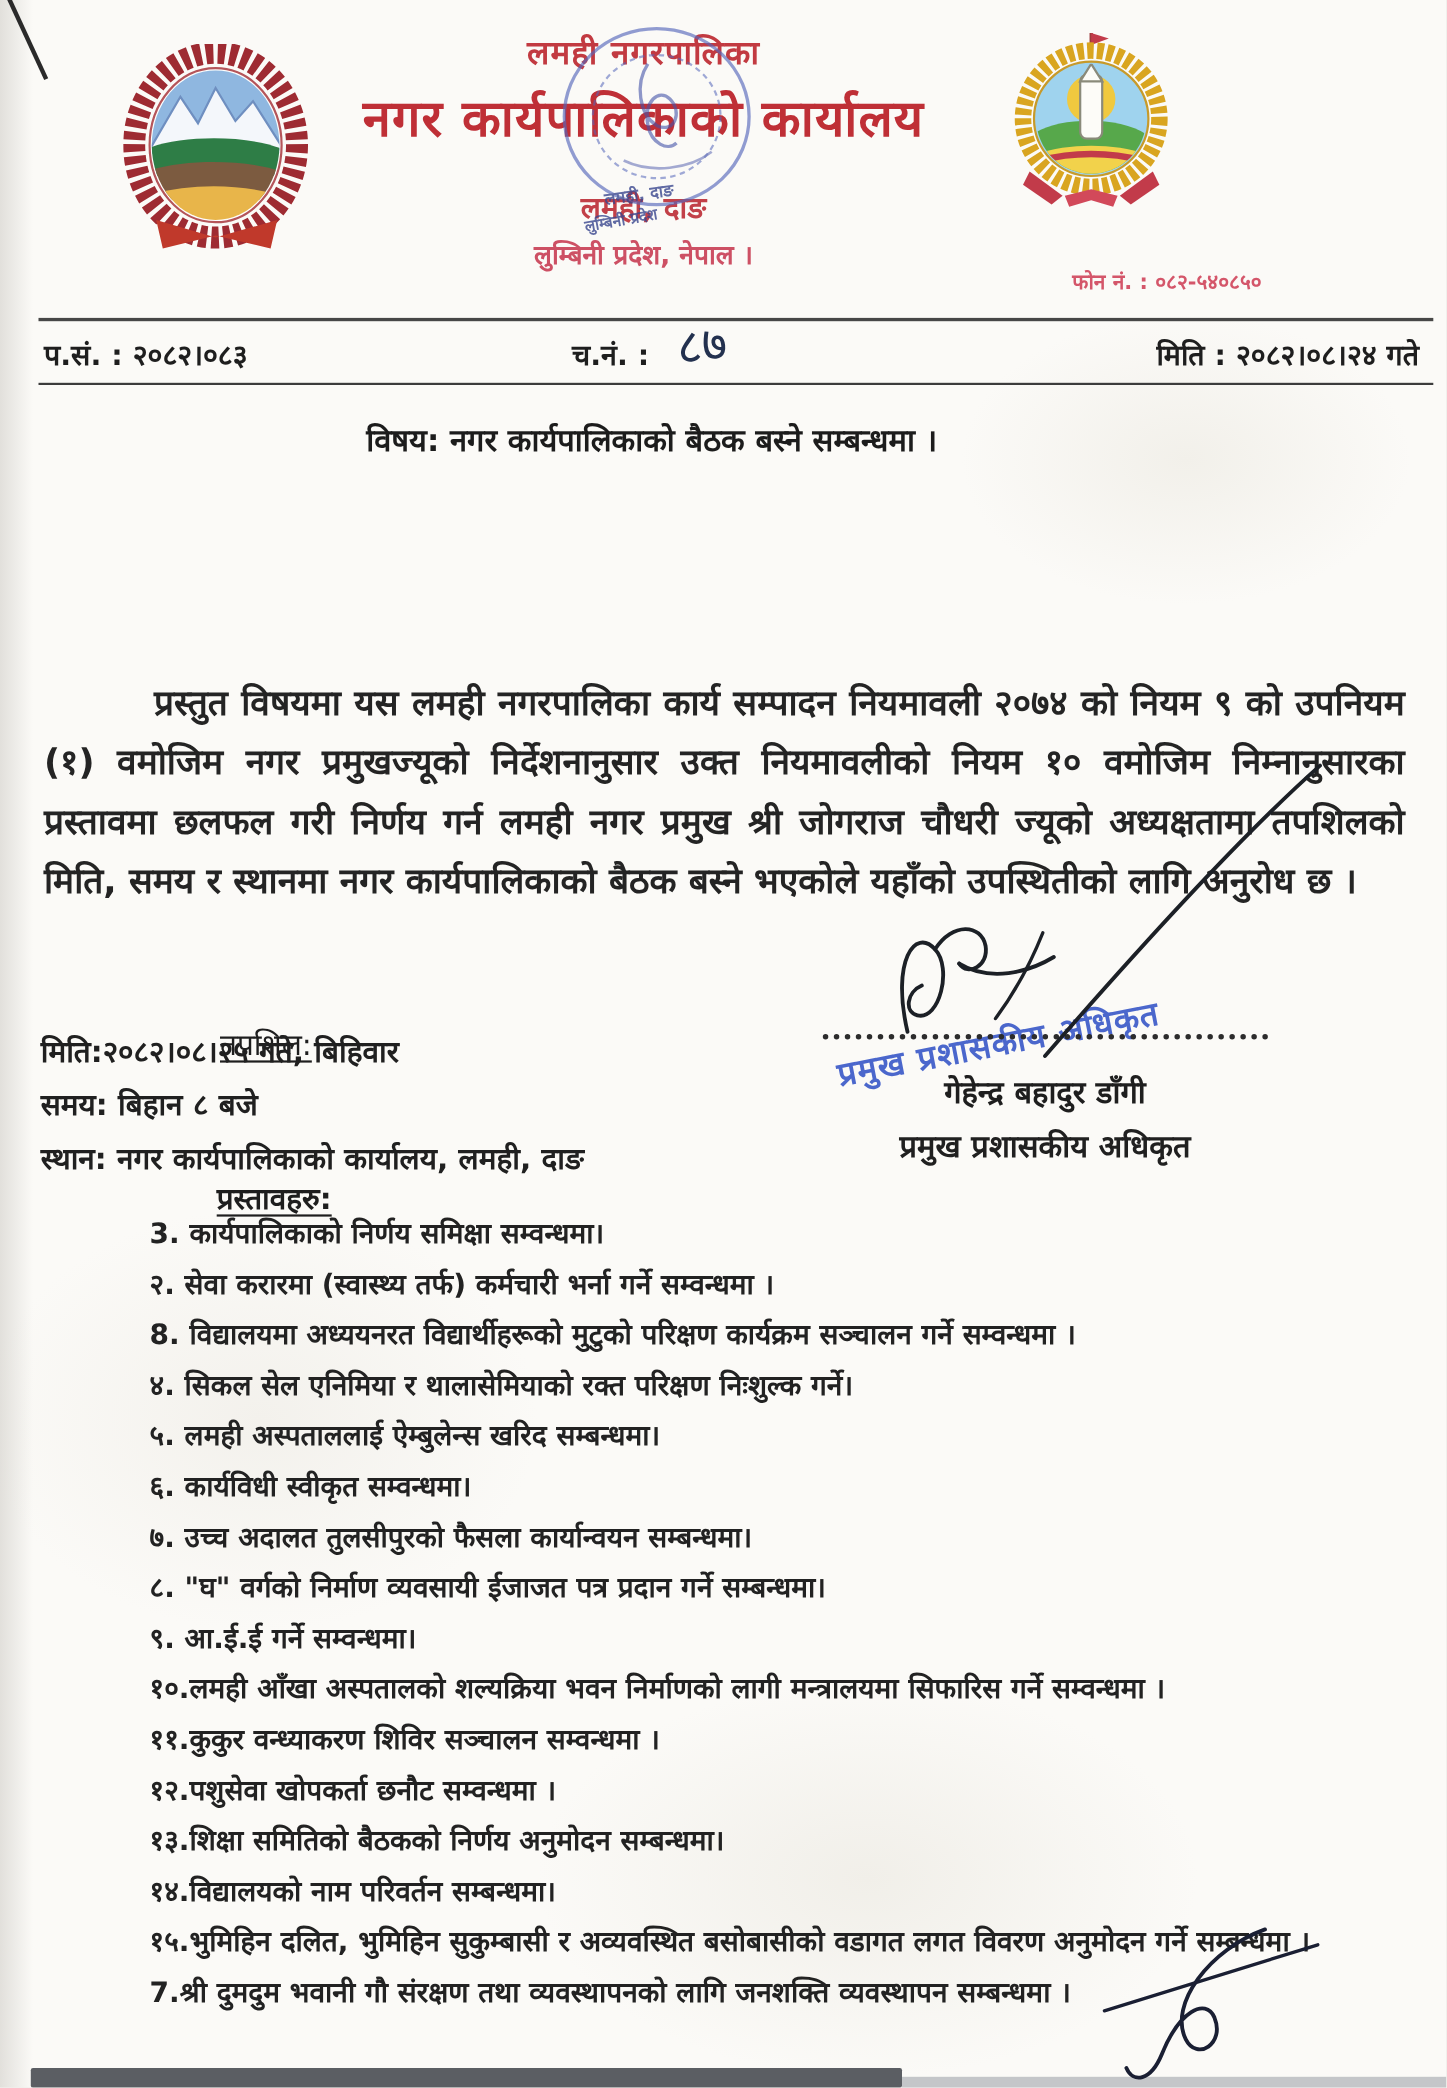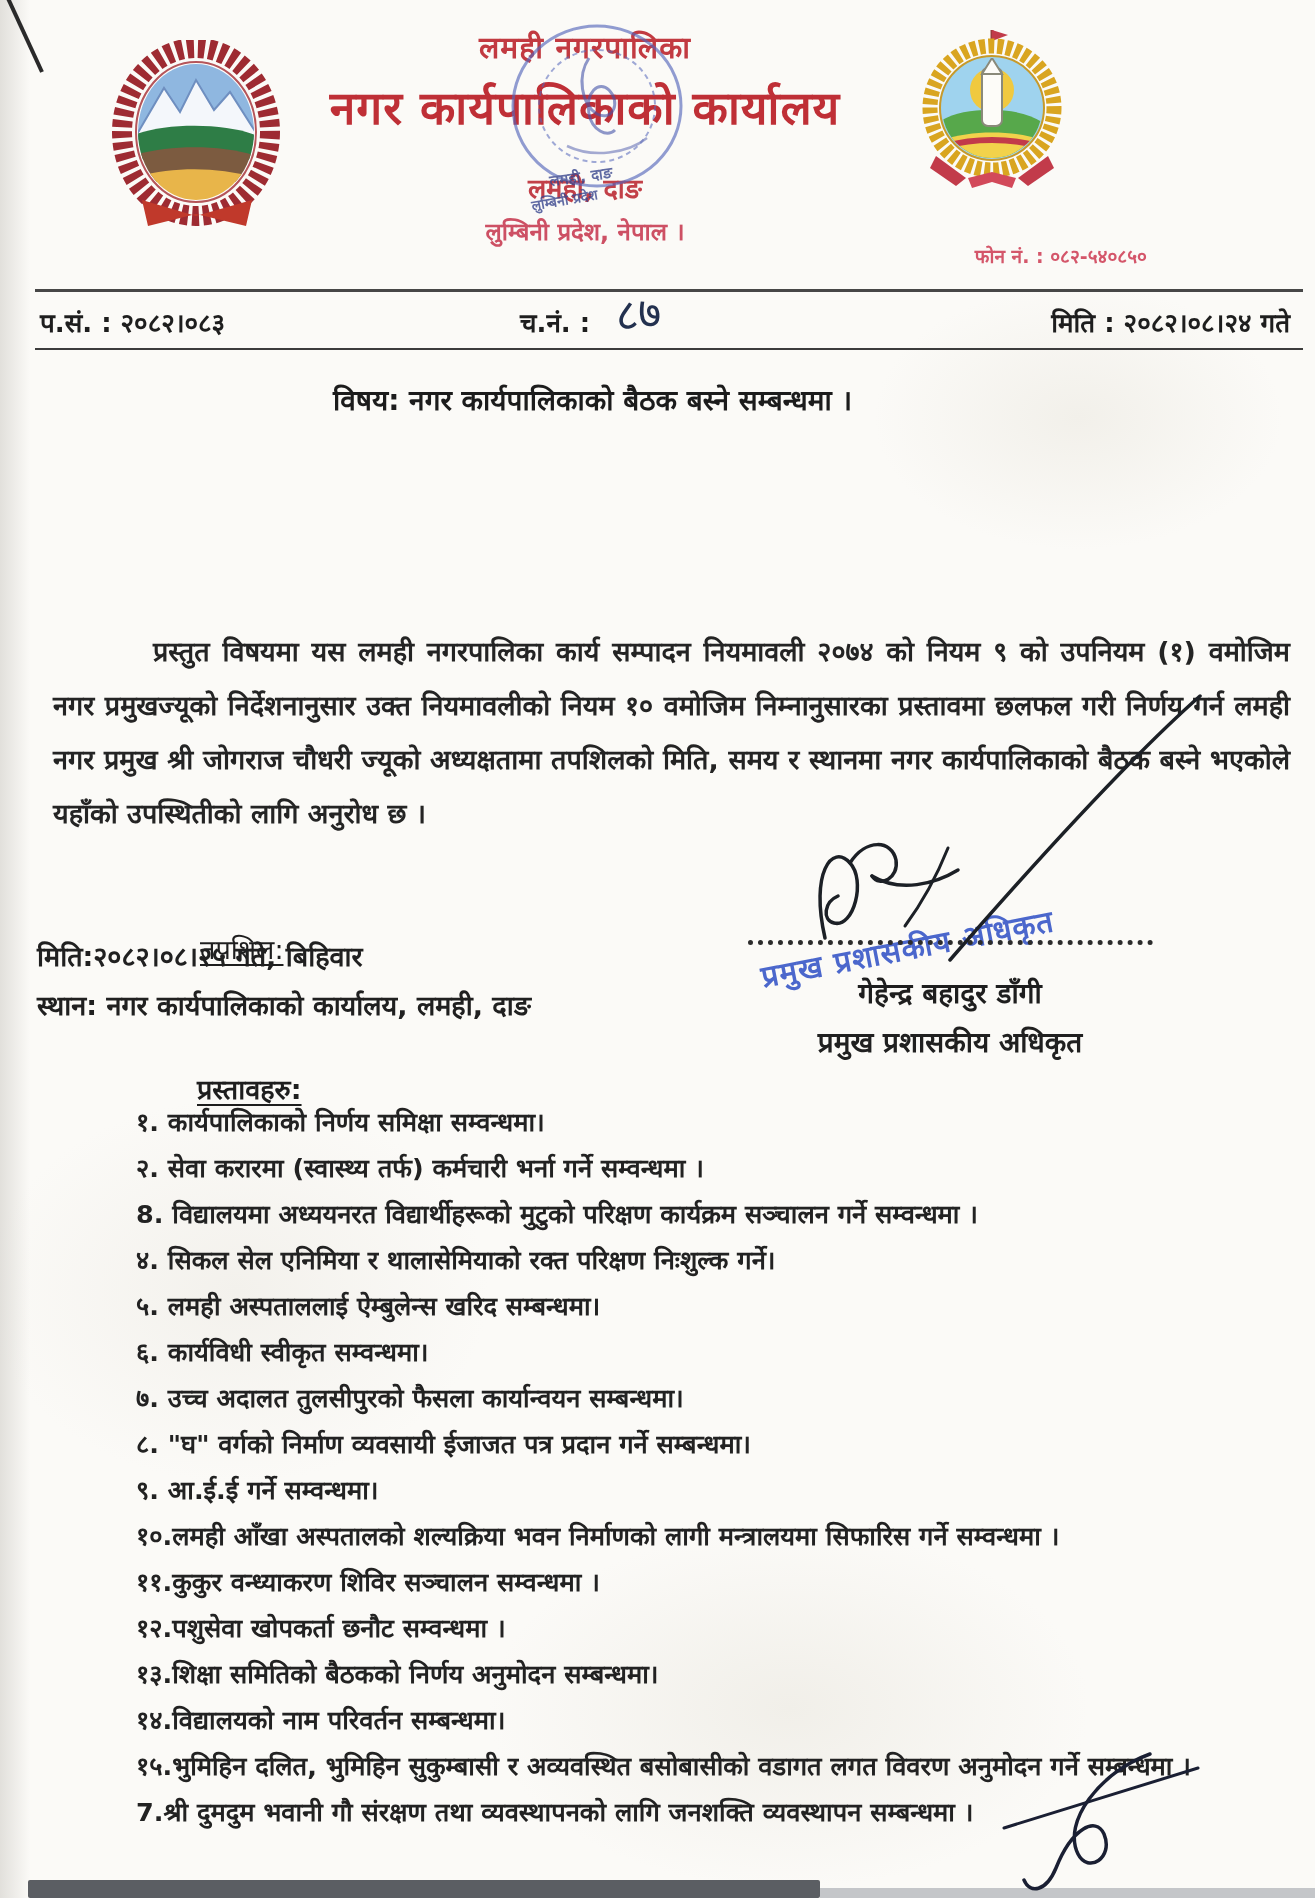--- a/index.html
+++ b/index.html
@@ -40,22 +40,22 @@
   .chn-hand{position:absolute;left:615px;top:-14px;font-size:44px;font-weight:400;color:#23314f;transform:rotate(-6deg);font-family:"DejaVu Serif",serif;}
   .miti{position:absolute;right:25px;top:8px;}
 
   
   .subject{position:absolute;left:0;top:380px;width:100%;text-align:center;transform:translateX(-65px);
     font-size:28px;font-weight:700;color:#1c1c1c;}
   .recipients{position:absolute;left:133px;top:430px;font-size:27px;font-weight:600;color:#202020;}
   .recipients div{line-height:47px;}
 
   
-  .body-par{position:absolute;left:40px;top:612px;width:1237px;margin:13px;
-    font-size:27px;font-weight:600;line-height:54px;text-align:justify;text-indent:100px;color:#242424;}
+  .body-par{position:absolute;left:40px;top:612px;width:1237px;margin:0;
+    font-size:32px;font-weight:600;line-height:54px;text-align:justify;text-indent:100px;color:#242424;}
 
   .tap-heading{position:absolute;left:200px;top:930px;font-size:27px;font-weight:400;color:#1e1e1e;
     text-decoration:underline;text-underline-offset:5px;text-decoration-thickness:2px;}
   .details{position:absolute;left:37px;top:932px;font-size:27px;font-weight:600;color:#202020;}
   .details div{line-height:49px;}
 
   
   .sig-stamp{position:absolute;left:757px;top:910px;width:480px;font-size:30px;font-weight:700;
     color:#2d4ec5;transform:rotate(-11deg);opacity:.85;letter-spacing:1px;z-index:1;}
   .sig-dots{position:absolute;left:748px;top:940px;width:405px;border-bottom:5px dotted #2c2c2c;z-index:2;}
@@ -153,38 +153,39 @@
   </div>
   <div class="rule rule2"></div>
 
   <div class="subject">विषय:  नगर कार्यपालिकाको बैठक बस्ने सम्बन्धमा ।</div>
 
   <p class="body-par">प्रस्तुत विषयमा यस लमही नगरपालिका कार्य सम्पादन नियमावली २०७४ को नियम ९ को उपनियम (१) वमोजिम नगर प्रमुखज्यूको निर्देशनानुसार उक्त नियमावलीको नियम १० वमोजिम निम्नानुसारका प्रस्तावमा छलफल गरी निर्णय गर्न लमही नगर प्रमुख श्री जोगराज चौधरी ज्यूको अध्यक्षतामा तपशिलको मिति, समय र स्थानमा नगर कार्यपालिकाको बैठक बस्ने भएकोले यहाँको उपस्थितीको लागि अनुरोध छ ।</p>
 
   <div class="tap-heading">तपशिल:</div>
   <div class="details">
     <div>मिति:२०८२।०८।२५ गते, बिहिवार</div>
+    <div>समय:  बिहान ८ बजे</div>
     <div>स्थान: नगर कार्यपालिकाको कार्यालय, लमही, दाङ</div>
   </div>
 
   <div class="sig-stamp">प्रमुख प्रशासकीय अधिकृत</div>
   <div class="sig-dots"></div>
   <svg class="sig-ink" width="450" height="290" viewBox="0 0 450 290">
     <path d="M430,8 C360,70 260,180 180,272" fill="none" stroke="#1c2026" stroke-width="3.5" stroke-linecap="round"></path>
     <path d="M55,250 C40,185 62,155 80,175 C96,192 84,240 64,235 C52,232 54,214 68,208" fill="none" stroke="#1c2026" stroke-width="3.5" stroke-linecap="round"></path>
     <path d="M80,175 C96,150 122,152 126,172 C129,190 110,200 102,188" fill="none" stroke="#1c2026" stroke-width="3.5" stroke-linecap="round"></path>
     <path d="M102,188 C130,205 165,196 188,182" fill="none" stroke="#1c2026" stroke-width="3.5" stroke-linecap="round"></path>
     <path d="M178,160 C168,185 152,215 135,238" fill="none" stroke="#1c2026" stroke-width="3" stroke-linecap="round"></path>
   </svg>
   <div class="sig-name">गेहेन्द्र बहादुर डाँगी</div>
   <div class="sig-desig">प्रमुख प्रशासकीय अधिकृत</div>
 
   <div class="prop-heading">प्रस्तावहरु:</div>
   <ol class="prop-list" id="proposalsList">
-      <li>१. कार्यपालिकाको निर्णय समिक्षा सम्वन्धमा।</li>
+      <li>3. कार्यपालिकाको निर्णय समिक्षा सम्वन्धमा।</li>
       <li>२. सेवा करारमा (स्वास्थ्य तर्फ) कर्मचारी भर्ना गर्ने सम्वन्धमा ।</li>
       <li>8. विद्यालयमा अध्ययनरत विद्यार्थीहरूको मुटुको परिक्षण कार्यक्रम सञ्चालन गर्ने सम्वन्धमा ।</li>
       <li>४. सिकल सेल एनिमिया र थालासेमियाको रक्त परिक्षण निःशुल्क गर्ने।</li>
       <li>५. लमही अस्पताललाई ऐम्बुलेन्स खरिद सम्बन्धमा।</li>
       <li>६. कार्यविधी स्वीकृत सम्वन्धमा।</li>
       <li>७. उच्च अदालत तुलसीपुरको फैसला कार्यान्वयन सम्बन्धमा।</li>
       <li>८. "घ" वर्गको निर्माण व्यवसायी ईजाजत पत्र प्रदान गर्ने सम्बन्धमा।</li>
       <li>९. आ.ई.ई गर्ने सम्वन्धमा।</li>
       <li>१०.लमही आँखा अस्पतालको शल्यक्रिया भवन निर्माणको लागी मन्त्रालयमा सिफारिस गर्ने सम्वन्धमा ।</li>
       <li>११.कुकुर वन्ध्याकरण शिविर सञ्चालन सम्वन्धमा ।</li>

